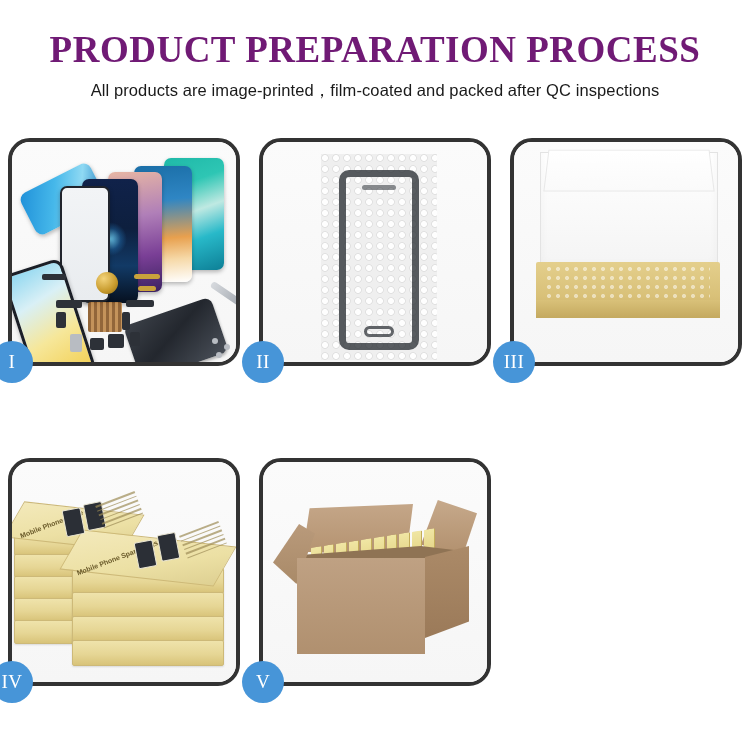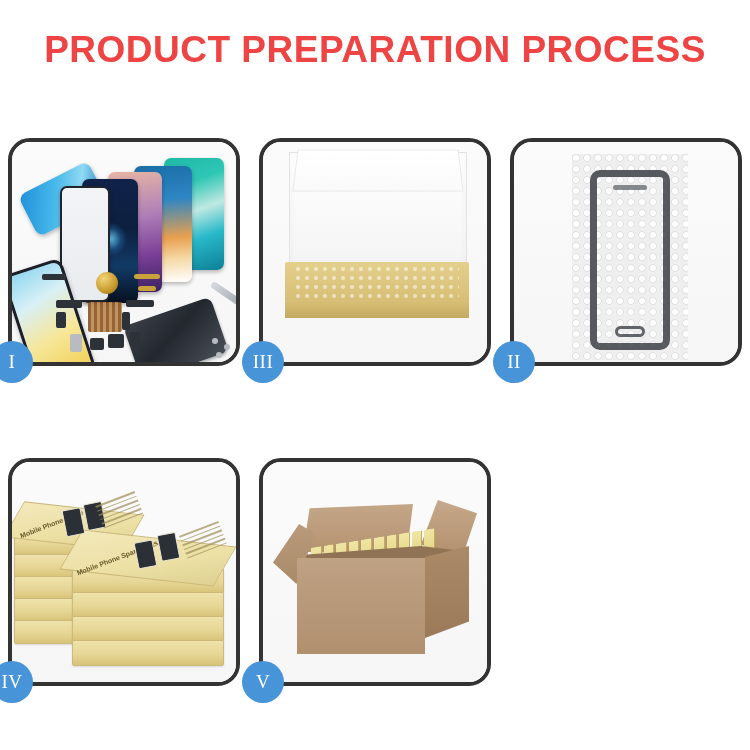--- a/index.html
+++ b/index.html
@@ -14,23 +14,23 @@
     overflow: hidden;
     position: relative;
   }
 
   
   #header { text-align: center; padding-top: 30px; }
   #title {
     font-size: 37px;
     font-weight: bold;
     letter-spacing: 0.5px;
-    color: #ef4444;
+    color: #701a75;
     line-height: 1.1;
-    font-family: Liberation Sans, sans-serif;
+    font-family: Liberation Serif, serif;
   }
   #subtitle {
     margin-top: 9px;
     font-size: 16.5px;
     color: #1a1a1a;
     letter-spacing: 0.1px;
     font-family: "Liberation Sans", sans-serif;
   }
 
   
@@ -308,20 +308,21 @@
   .tape2 {
     position:absolute; left:40px; top:96px; width:16px; height:20px;
     background: rgba(160,131,99,.6);
   }
 </style>
 </head>
 <body>
 
 <div id="header">
   <div id="title">PRODUCT PREPARATION PROCESS</div>
+  <div id="subtitle">All products are image-printed，film-coated and packed after QC inspections</div>
 </div>
 
 <div id="grid">
 
   <div class="panel">
     <div class="panel-inner">
       <div class="scene">
         <div class="ph tilt-blue"></div>
         <div class="ph p5"></div>
         <div class="ph p4"></div>
@@ -347,44 +348,44 @@
         <div class="part sil" style="left:200px;top:196px;width:6px;height:6px;border-radius:50%;"></div>
         <div class="part sil" style="left:212px;top:202px;width:6px;height:6px;border-radius:50%;"></div>
         <div class="part sil" style="left:204px;top:210px;width:6px;height:6px;border-radius:50%;"></div>
       </div>
     </div>
     <div class="badge">I</div>
   </div>
 
   <div class="panel">
     <div class="panel-inner">
+      <div class="bubble-sheet">
+        <div class="screen-outline">
+          <div class="speaker-slot"></div>
+          <div class="home-btn"></div>
+        </div>
+      </div>
+    </div>
+    <div class="badge">II</div>
+  </div>
+
+  <div class="panel">
+    <div class="panel-inner">
       <div class="foam-back"></div>
       <div class="foam-lid"></div>
       <div class="tray">
         <div class="tray-inner"></div>
         <div class="tray-front"></div>
       </div>
     </div>
     <div class="badge">III</div>
   </div>
 
   <div class="panel">
     <div class="panel-inner">
-      <div class="bubble-sheet">
-        <div class="screen-outline">
-          <div class="speaker-slot"></div>
-          <div class="home-btn"></div>
-        </div>
-      </div>
-    </div>
-    <div class="badge">II</div>
-  </div>
-
-  <div class="panel">
-    <div class="panel-inner">
       <div class="stack">
         <div class="sbox" style="left:0px;  top:52px;  width:104px; height:22px;"></div>
         <div class="sbox" style="left:0px;  top:74px;  width:104px; height:22px;"></div>
         <div class="sbox" style="left:0px;  top:96px;  width:104px; height:22px;"></div>
         <div class="sbox" style="left:0px;  top:118px; width:104px; height:22px;"></div>
         <div class="sbox" style="left:0px;  top:140px; width:104px; height:22px;"></div>
 
         <div class="lid" style="left:-4px; top:28px; width:126px; height:34px;"></div>
 
         <div class="sbox" style="left:58px; top:88px;  width:150px; height:24px;"></div>

